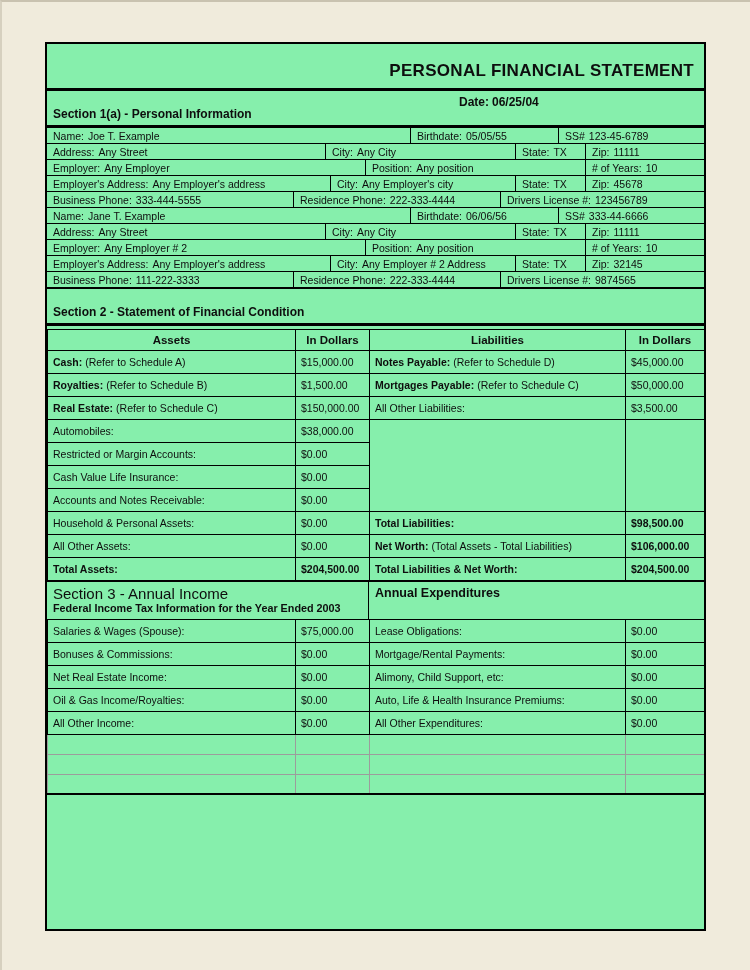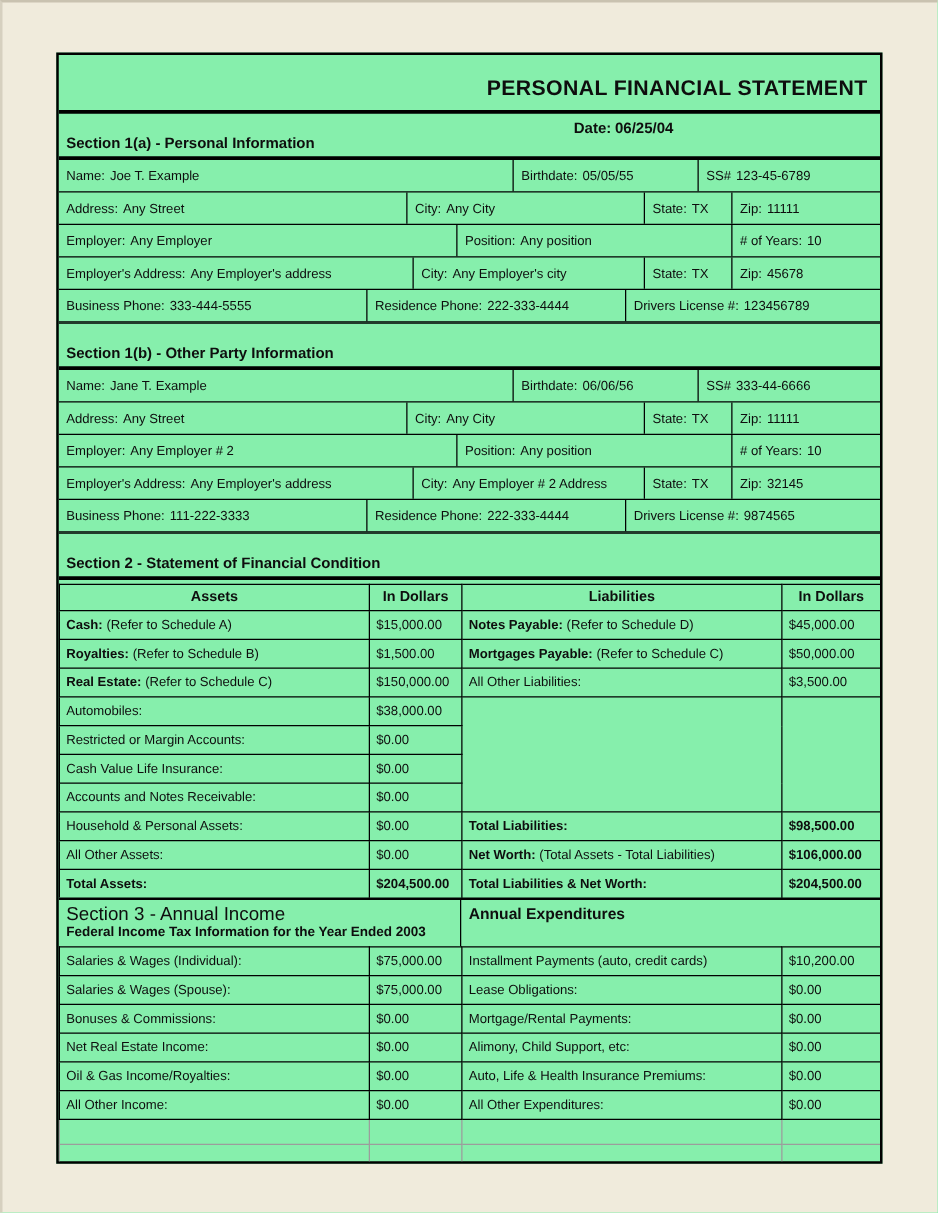--- a/index.html
+++ b/index.html
@@ -36,21 +36,21 @@
     padding:16px 0 3px 6px;
     border-top:1px solid #000;
     border-bottom:3px solid #000;
   }
   .sec-head.no-top { border-top:none; }
   .sec-date { position:absolute; left:412px; top:4px; white-space:nowrap; }
   .sec-date span { margin-right:3px; }
   .frow {
     display:flex;
     border-bottom:1px solid #000;
-    height:26px;
+    height:16px;
     font-size:10.5px;
   }
   .fcell {
     display:flex; align-items:center;
     padding:0 4px 0 6px;
     border-right:1px solid #000;
     white-space:nowrap; overflow:hidden;
   }
   .fcell .fl { margin-right:4px; }
   .fcell.last { border-right:none; }
@@ -168,23 +168,20 @@
     <div class="fcell" style="flex:0 0 207px">
         <span class="fl">Residence Phone:</span>
         <span class="fv">222-333-4444</span>
       </div>
     <div class="fcell last" style="flex:1">
         <span class="fl">Drivers License #:</span>
         <span class="fv">123456789</span>
       </div>
   </div>
 
-  <div class="sec-head">
-    <span>Section 1(b) - Other Party Information</span>
-  </div>
 
   <div class="frow">
     <div class="fcell" style="flex:0 0 364px">
         <span class="fl">Name:</span>
         <span class="fv">Jane T. Example</span>
       </div>
     <div class="fcell" style="flex:0 0 148px">
         <span class="fl">Birthdate:</span>
         <span class="fv">06/06/56</span>
       </div>
@@ -342,26 +339,20 @@
   </div>
 
   <table class="s3">
     <colgroup>
         <col style="width:248px">
         <col style="width:74px">
         <col style="width:256px">
         <col style="width:79px">
       </colgroup>
     <tbody>
-        <tr>
-      <td><span>Salaries &amp; Wages (Individual):</span></td>
-      <td class="amt">$75,000.00</td>
-      <td><span>Installment Payments (auto, credit cards)</span></td>
-      <td class="amt">$10,200.00</td>
-    </tr>
     <tr>
       <td><span>Salaries &amp; Wages (Spouse):</span></td>
       <td class="amt">$75,000.00</td>
       <td><span>Lease Obligations:</span></td>
       <td class="amt">$0.00</td>
     </tr>
     <tr>
       <td><span>Bonuses &amp; Commissions:</span></td>
       <td class="amt">$0.00</td>
       <td><span>Mortgage/Rental Payments:</span></td>

